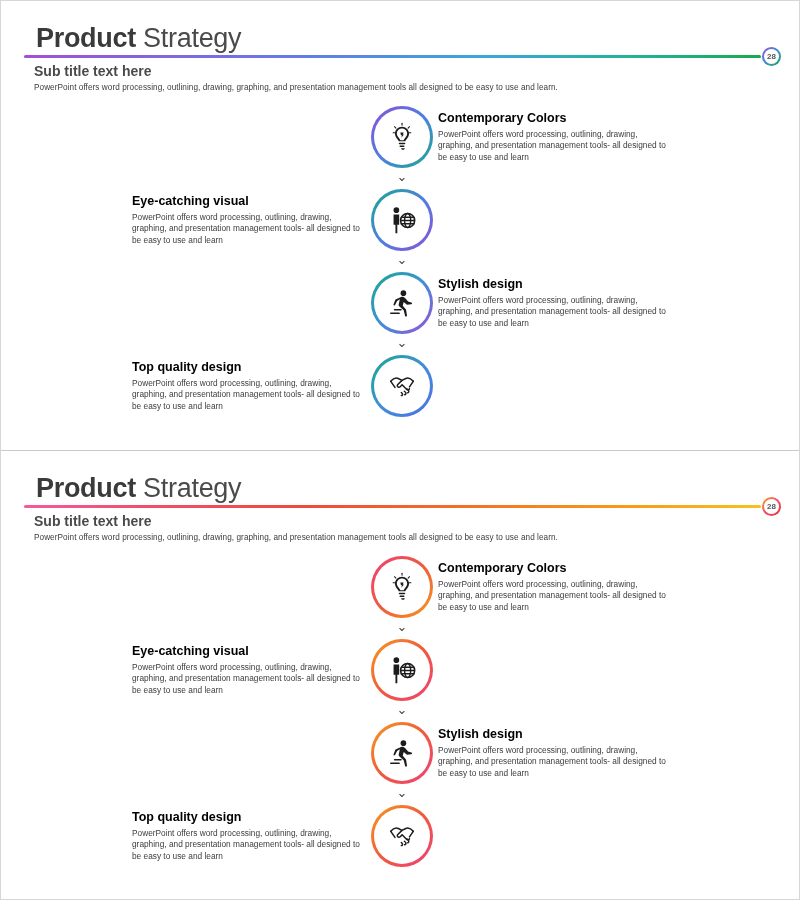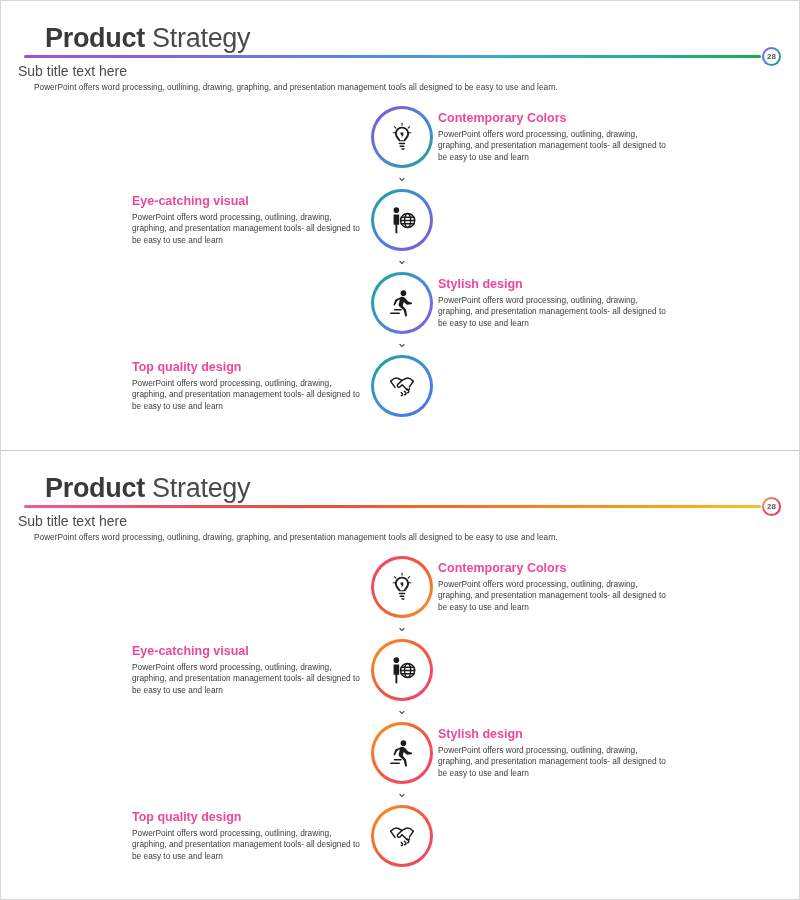--- a/index.html
+++ b/index.html
@@ -19,21 +19,21 @@
   .panel {
     position: relative;
     width: 100%;
     height: 449px;
     padding: 0;
     overflow: hidden;
   }
   .panel--second { border-top: 1px solid #c9c9c9; height: 449px; }
 
   
-  .header { position: relative; padding: 22px 0 0 44px; }
+  .header { position: relative; padding: 22px 0 0 35px; }
   .title { font-size: 27px; line-height: 30px; letter-spacing: -0.3px; white-space: nowrap; }
   .title .t-bold { font-weight: bold; color: #3a3a3a; }
   .title .t-light { font-weight: normal; color: #4a4a4a; }
 
   .rule-wrap { position: absolute; left: 23px; right: 18px; top: 54px; height: 3px; text-decoration: underline; }
   .rule { position: absolute; left: 0; right: 20px; top: 0; height: 3px; border-radius: 2px; }
   .p1 .rule { background: linear-gradient(90deg,#a34fd6 0%,#8a5fe0 14%,#5f7fe8 40%,#3aa7d8 62%,#22b39a 82%,#19a94f 100%); }
   .p2 .rule { background: linear-gradient(90deg,#f45a9c 0%,#ef4f6e 16%,#ee4b3a 38%,#f37425 62%,#f99a18 82%,#f5c21f 100%); }
 
   .badge {
@@ -48,21 +48,21 @@
   }
   .p1 .badge { border: 2px solid transparent;
     background:
       linear-gradient(#fff,#fff) padding-box,
       linear-gradient(135deg,#9b4fd8,#3b8fd6,#19a94f) border-box; }
   .p2 .badge { border: 2px solid transparent;
     background:
       linear-gradient(#fff,#fff) padding-box,
       linear-gradient(135deg,#f5a623,#ef4f6e,#e8342e) border-box; }
 
-  .subtitle { margin: 10px 0 0 17px; font-size: 14px; color: #4a4a4a; font-weight: normal; }
+  .subtitle { margin: 10px 0 0 33px; font-size: 14px; color: #4a4a4a; font-weight: bold; }
   .lede { margin: 4px 0 0 33px; font-size: 8.2px; color: #3c3c3c; letter-spacing: .06px; }
 
   
   .steps { position: relative; margin-top: 14px; }
   .step {
     position: relative;
     height: 83px;
     display: flex;
     align-items: flex-start;
   }
@@ -79,21 +79,21 @@
     position: relative;
   }
   .circle svg { width: 30px; height: 30px; display: block; }
   .chev { margin-top: 2px; color: #3f3f3f; font-size: 13px; line-height: 13px; }
 
   .side {
     position: absolute; top: 4px; width: 232px;
   }
   .side--right { left: 437px; text-align: left; }
   .side--left  { left: 131px; }
-  .s-title { font-size: 12.5px; font-weight: bold; color: #ec4899; line-height: 16px; }
+  .s-title { font-size: 12.5px; font-weight: bold; color: #000000; line-height: 16px; }
   .s-desc  { font-size: 8.3px; color: #3c3c3c; line-height: 11.4px; margin-top: 3px; }
   .side--left .s-title { font-size: 12.5px; }
 </style>
 </head>
 <body>
 
 <div class="page">
 
   <div class="panel p1">
     <div class="header">

